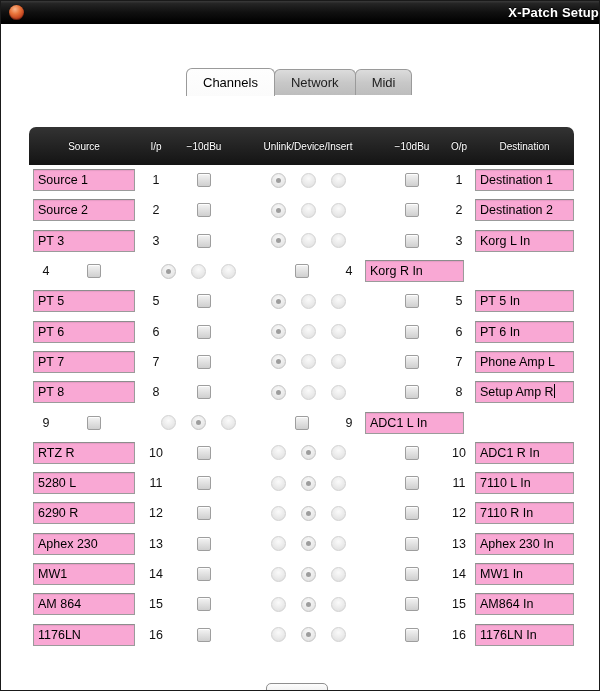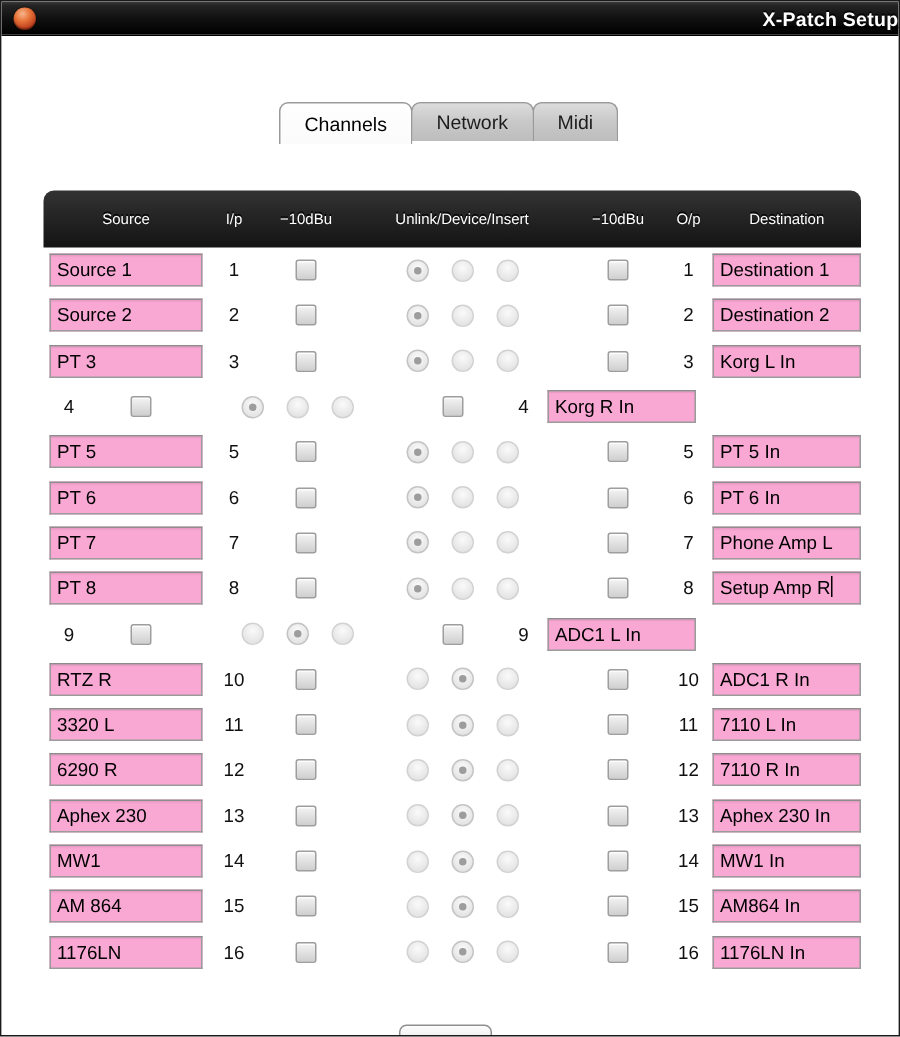--- a/index.html
+++ b/index.html
@@ -53,21 +53,21 @@
     position: relative;
     height: 667px;
     background: #ffffff;
   }
 
   
   #tabbar {
     position: absolute;
     left: 185px; top: 44px;
     display: flex;
-    align-items: flex-start;
+    align-items: center;
     height: 28px;
   }
   .tab {
     position: relative;
     height: 26px;
     line-height: 26px;
     padding: 0 16px;
     font-size: 13px;
     color: #1d1d1d;
     box-sizing: border-box;
@@ -508,21 +508,21 @@
             </div>
             <div class="cell c-op">
               <div class="num">10</div>
             </div>
             <div class="cell c-dest">
               <div class="txtbox">ADC1 R In</div>
             </div>
           </div>
           <div class="row">
             <div class="cell c-source">
-              <div class="txtbox">3320 L</div>
+              <div class="txtbox">5280 L</div>
             </div>
             <div class="cell c-ip">
               <div class="num">11</div>
             </div>
             <div class="cell c-dbu1">
               <div class="chk"></div>
             </div>
             <div class="cell c-unlink">
               <div class="radios">
                 <div class="radio"></div>

